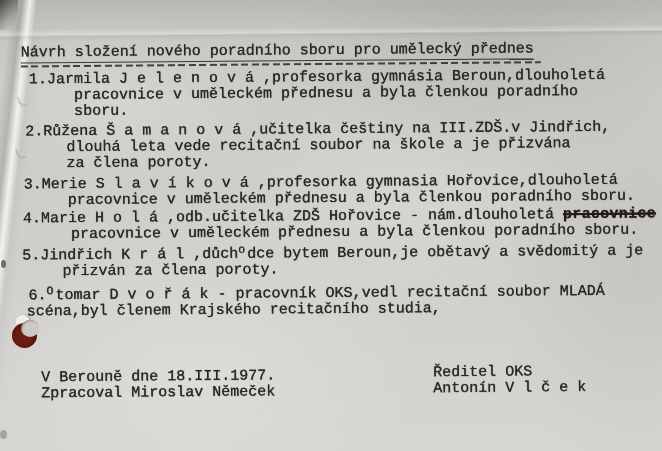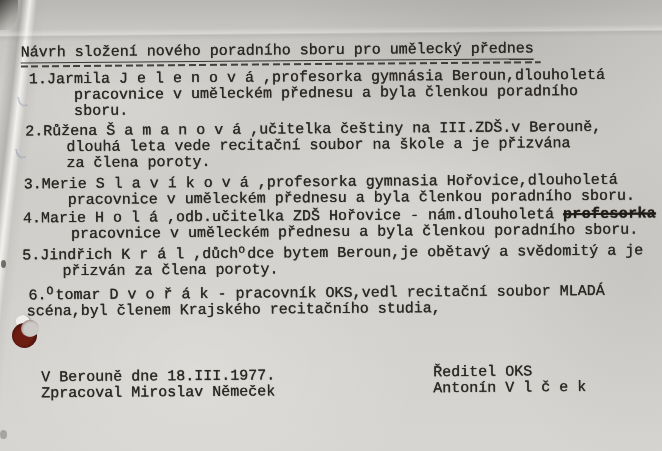--- a/index.html
+++ b/index.html
@@ -114,32 +114,32 @@
       <div class="title-dash"></div>
     </div>
 
     <div class="item it1">
       <div class="ln">1.Jarmila J e l e n o v á ,profesorka gymnásia Beroun,dlouholetá</div>
       <div class="ln c">pracovnice v uměleckém přednesu a byla členkou poradního</div>
       <div class="ln c">sboru.</div>
     </div>
 
     <div class="item it2">
-      <div class="ln"><span>2.Růžena Š a m a n o v á ,učitelka češtiny na </span><span class="b">III.ZDŠ.</span><span>v Berouně,</span></div>
+      <div class="ln"><span>2.Růžena Š a m a n o v á ,učitelka češtiny na </span><span class="b">III.ZDŠ.</span><span>v Jindřich,</span></div>
       <div class="ln c">dlouhá leta vede recitační soubor na škole a je přizvána</div>
       <div class="ln c">za člena poroty.</div>
     </div>
 
     <div class="item it3">
       <div class="ln">3.Merie S l a v í k o v á ,profesorka gymnasia Hořovice,dlouholetá</div>
       <div class="ln c">pracovnice v uměleckém přednesu a byla členkou poradního sboru.</div>
     </div>
 
     <div class="item it4">
-      <div class="ln"><span>4.Marie H o l á ,odb.učitelka ZDŠ Hořovice - nám.dlouholetá </span><span class="struck">profesorka</span></div>
+      <div class="ln"><span>4.Marie H o l á ,odb.učitelka ZDŠ Hořovice - nám.dlouholetá </span><span class="struck">pracovnice</span></div>
       <div class="ln c">pracovnice v uměleckém přednesu a byla členkou poradního sboru.</div>
     </div>
 
     <div class="item it5">
       <div class="ln"><span>5.Jindřich K r á l ,důch</span><span class="sup">o</span><span>dce bytem Beroun,je obětavý a svědomitý a je</span></div>
       <div class="ln c">přizván za člena poroty.</div>
     </div>
 
     <div class="item it6">
       <div class="ln"><span>6.</span><span class="sup">O</span><span>tomar D v o ř á k - pracovník OKS,vedl recitační soubor MLADÁ</span></div>

